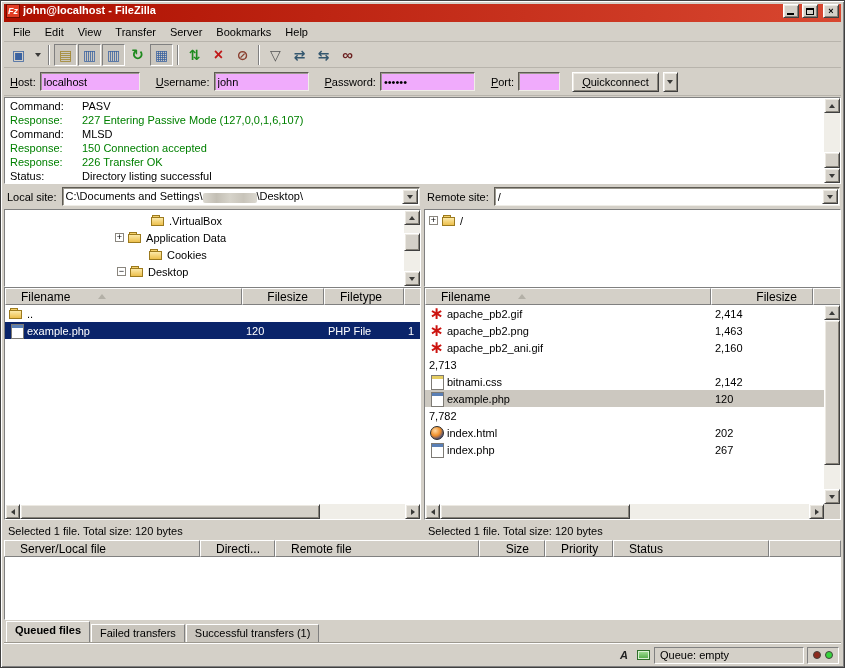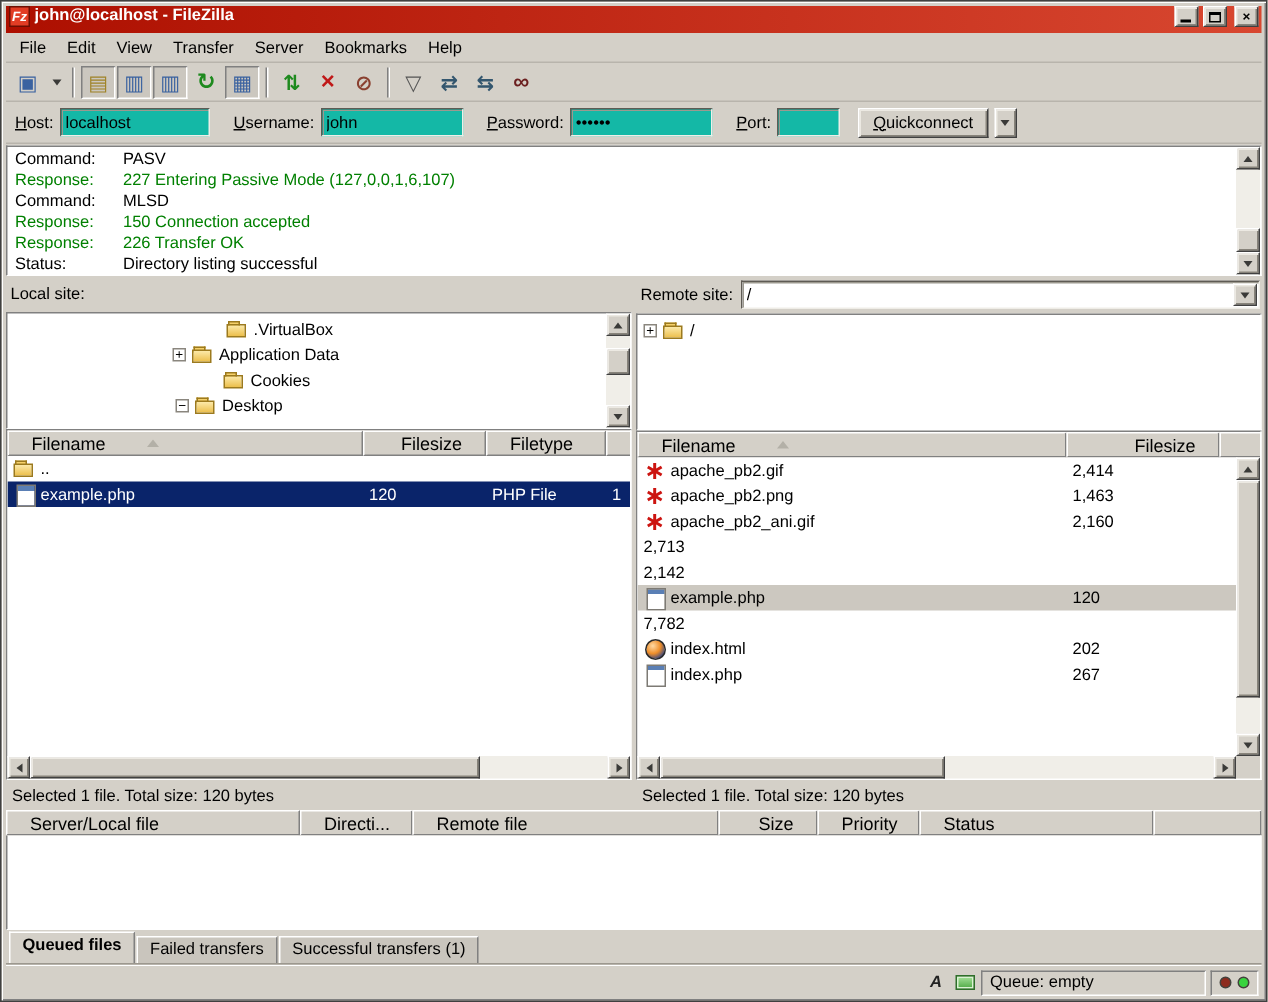--- a/index.html
+++ b/index.html
@@ -26,21 +26,21 @@
   .tb-btn{ width:23px; height:22px; background:transparent; border:1px solid transparent; display:flex; align-items:center; justify-content:center; padding:0; }
   .tb-btn.pressed{ border-color:#808080 #fff #fff #808080; background:#cbc7bf; }
   .tb-glyph{ font-size:14px; line-height:1; font-weight:bold; }
   .tb-drop{ width:13px; height:22px; background:transparent; border:none; display:flex; align-items:center; justify-content:center; padding:0; }
   .tb-sep{ width:0; height:20px; border-left:1px solid #808080; border-right:1px solid #fff; margin:0 3px; }
 
   
   .quickbar{ flex:0 0 28px; display:flex; align-items:center; gap:4px; padding:0 4px; border-bottom:1px solid #b8b4ac; }
   .qc-label{ font-size:11px; margin-left:12px; white-space:nowrap; }
   .qc-label:first-child{ margin-left:2px; }
-  .qc-input{ height:19px; background:#14b8a6; border:1px solid; border-color:#5e5b54 #efede7 #efede7 #5e5b54; box-shadow:inset 1px 1px 0 #9c998f; font-size:11px; padding:1px 3px; }
+  .qc-input{ height:19px; background:#f0abfc; border:1px solid; border-color:#5e5b54 #efede7 #efede7 #5e5b54; box-shadow:inset 1px 1px 0 #9c998f; font-size:11px; padding:1px 3px; }
   .qc-btn{ height:20px; font-size:11px; padding:1px 9px; margin-left:8px; white-space:nowrap; }
   .qc-drop{ width:15px; height:20px; display:flex; align-items:center; justify-content:center; padding:0; }
 
   
   .log-pane{ flex:0 0 87px; background:#fff; border:1px solid; border-color:#808080 #fff #fff #808080; margin:1px 0 2px; display:flex; overflow:hidden; }
   .log-lines{ flex:1; padding:1px 2px 0 5px; overflow:hidden; }
   .log-line{ display:flex; font-size:11px; line-height:14px; white-space:nowrap; }
   .log-prefix{ flex:0 0 72px; }
   .log-line.response{ color:#008000; }
   .log-line.command, .log-line.status{ color:#000; }
@@ -258,20 +258,26 @@
           <span class="arr down"></span>
         </button>
     </div>
   </div>
 
   <div class="panes">
 
     <div class="pane">
       <div class="site-row">
         <span class="site-label">Local site:</span>
+        <div class="combo">
+          <span class="combo-text" id="local-path">C:\Documents and Settings\<span class="redacted"></span>\Desktop\</span>
+          <button class="combo-btn b3">
+              <span class="arr down"></span>
+            </button>
+        </div>
       </div>
       <div class="tree">
         <div class="tree-rows" id="local-tree">
             <div class="tree-row" style="padding-left: 146px;">
               <span class="fi fi-folder"></span>
               <span class="tree-label">&nbsp;.VirtualBox</span>
             </div>
             <div class="tree-row" style="padding-left: 110px;">
               <span class="expander">+</span>
               <span class="fi fi-folder"></span>
@@ -421,20 +427,24 @@
               <span class="lcell num" style="width: 102px;">
                 <span class="celltext">2,160</span>
               </span>
             </div>
             <div class="lrow">
               <span class="lcell num" style="width: 102px;">
                 <span class="celltext">2,713</span>
               </span>
             </div>
             <div class="lrow">
+              <span class="lcell" style="width: 286px;">
+                <span class="fi fi-css"></span>
+                <span class="celltext">bitnami.css</span>
+              </span>
               <span class="lcell num" style="width: 102px;">
                 <span class="celltext">2,142</span>
               </span>
             </div>
             <div class="lrow selected-inactive">
               <span class="lcell" style="width: 286px;">
                 <span class="fi fi-php"></span>
                 <span class="celltext">example.php</span>
               </span>
               <span class="lcell num" style="width: 102px;">

